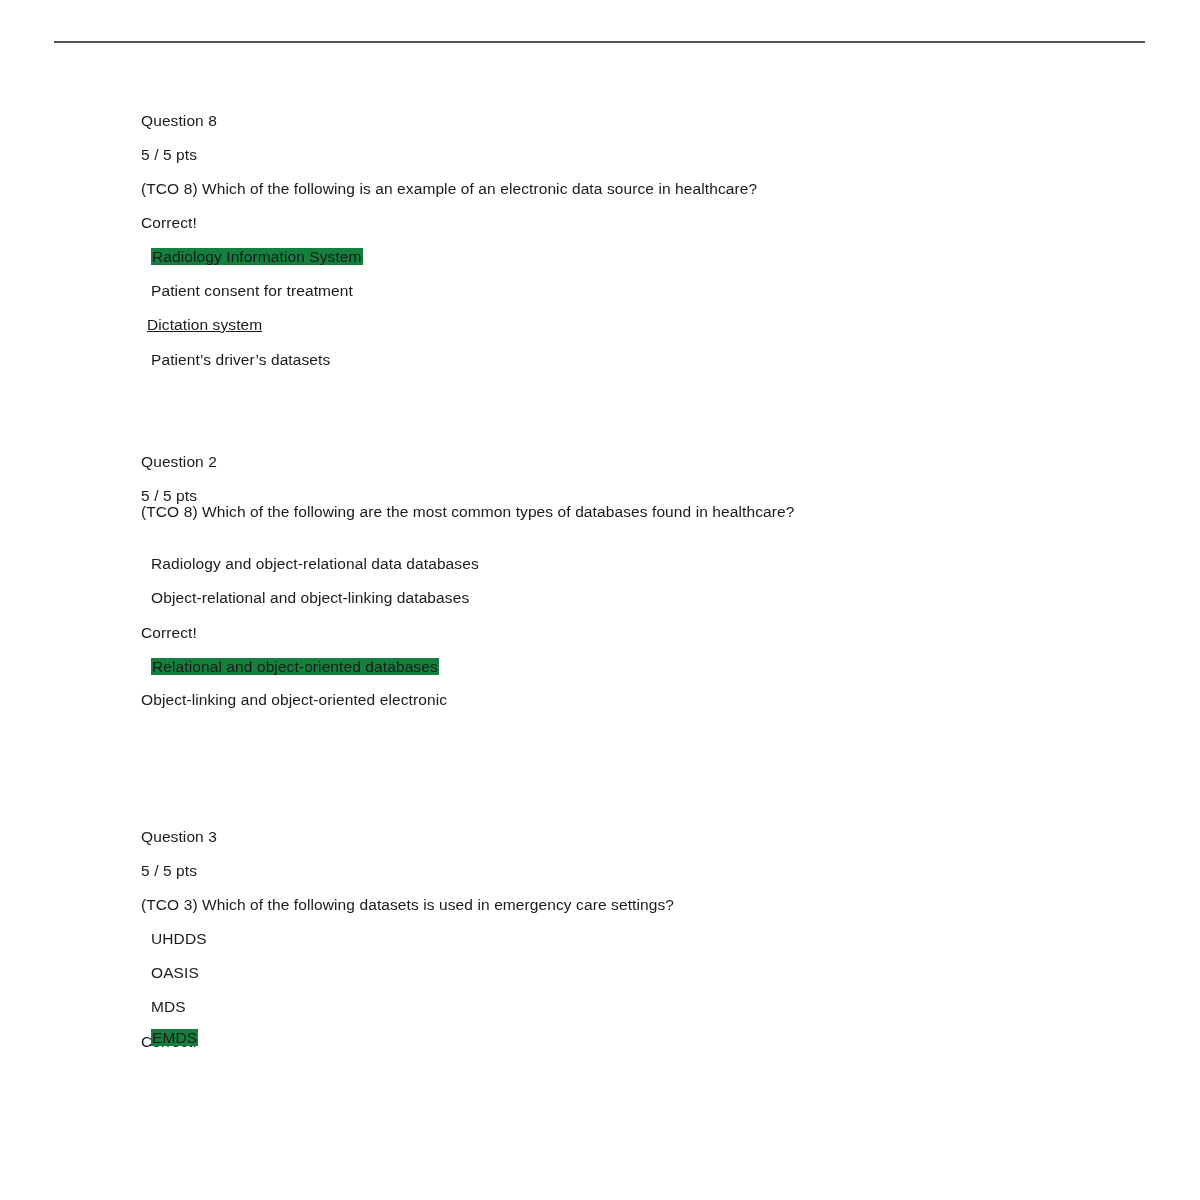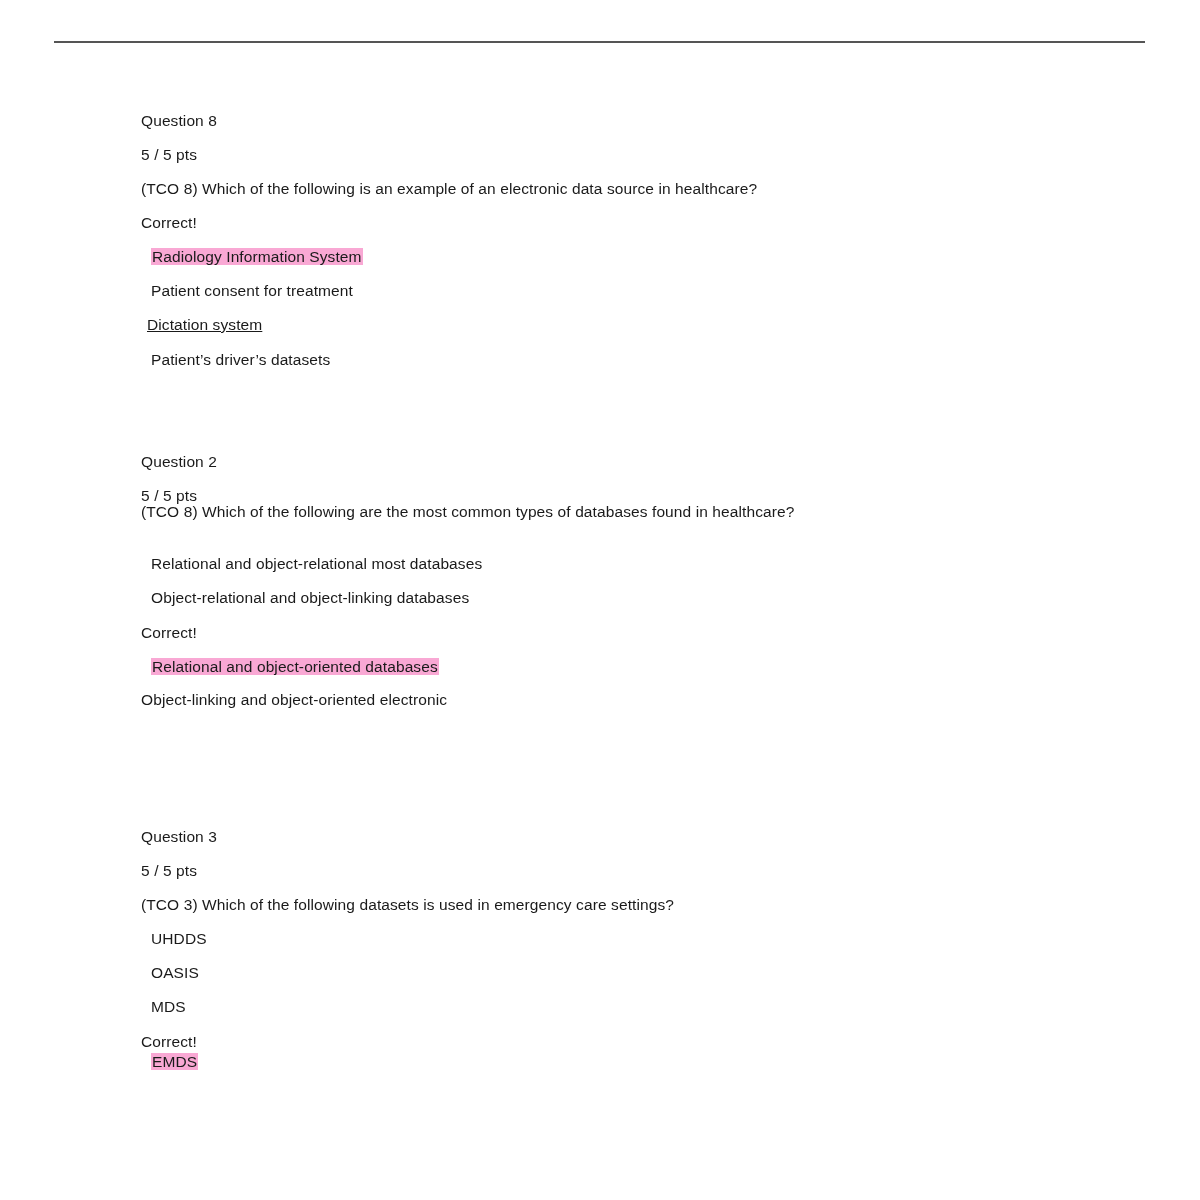--- a/index.html
+++ b/index.html
@@ -33,21 +33,21 @@
       position: absolute;
       left: 0;
       font-size: 15.5px;
       line-height: 20px;
       white-space: nowrap;
       letter-spacing: 0.1px;
     }
     .line.indent { left: 10px; }
     .line.indent-sm { left: 6px; text-decoration: underline; }
     .hl {
-      background: #f9a8d4;
+      background: #15803d;
       padding: 0 1px;
     }
   </style>
 </head>
 <body>
 
 <div class="top-rule"></div>
 
 <div class="doc">
 
@@ -59,31 +59,31 @@
     <div class="line indent" style="top:247px"><span class="hl">Radiology Information System</span></div>
     <div class="line indent" style="top:281px">Patient consent for treatment</div>
     <div class="line indent-sm" style="top:315px">Dictation system</div>
     <div class="line indent" style="top:350px">Patient’s driver’s datasets</div>
   </section>
 
   <section>
     <div class="line" style="top:452px">Question 2</div>
     <div class="line" style="top:486px">5 / 5 pts</div>
     <div class="line" style="top:502px">(TCO 8) Which of the following are the most common types of databases found in healthcare?</div>
-    <div class="line indent" style="top:554px">Relational and object-relational most databases</div>
+    <div class="line indent" style="top:554px">Radiology and object-relational data databases</div>
     <div class="line indent" style="top:588px">Object-relational and object-linking databases</div>
     <div class="line" style="top:623px">Correct!</div>
     <div class="line indent" style="top:657px"><span class="hl">Relational and object-oriented databases</span></div>
     <div class="line" style="top:690px">Object-linking and object-oriented electronic</div>
   </section>
 
   <section>
     <div class="line" style="top:827px">Question 3</div>
     <div class="line" style="top:861px">5 / 5 pts</div>
     <div class="line" style="top:895px">(TCO 3) Which of the following datasets is used in emergency care settings?</div>
     <div class="line indent" style="top:929px">UHDDS</div>
     <div class="line indent" style="top:963px">OASIS</div>
     <div class="line indent" style="top:997px">MDS</div>
     <div class="line" style="top:1032px">Correct!</div>
-    <div class="line indent" style="top:1052px"><span class="hl">EMDS</span></div>
+    <div class="line indent" style="top:1028px"><span class="hl">EMDS</span></div>
   </section>
 
 </div>
 
 </body></html>

